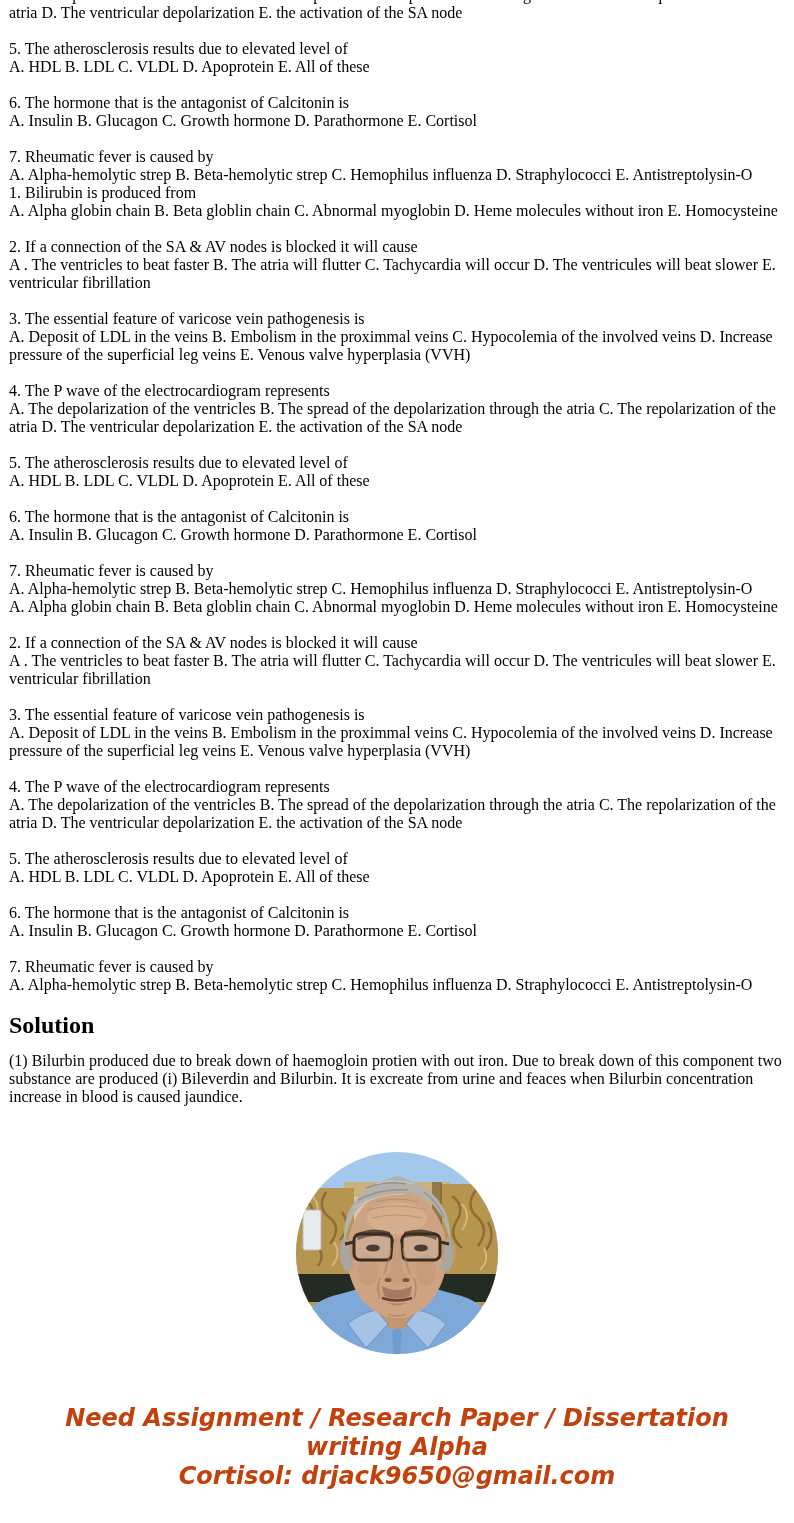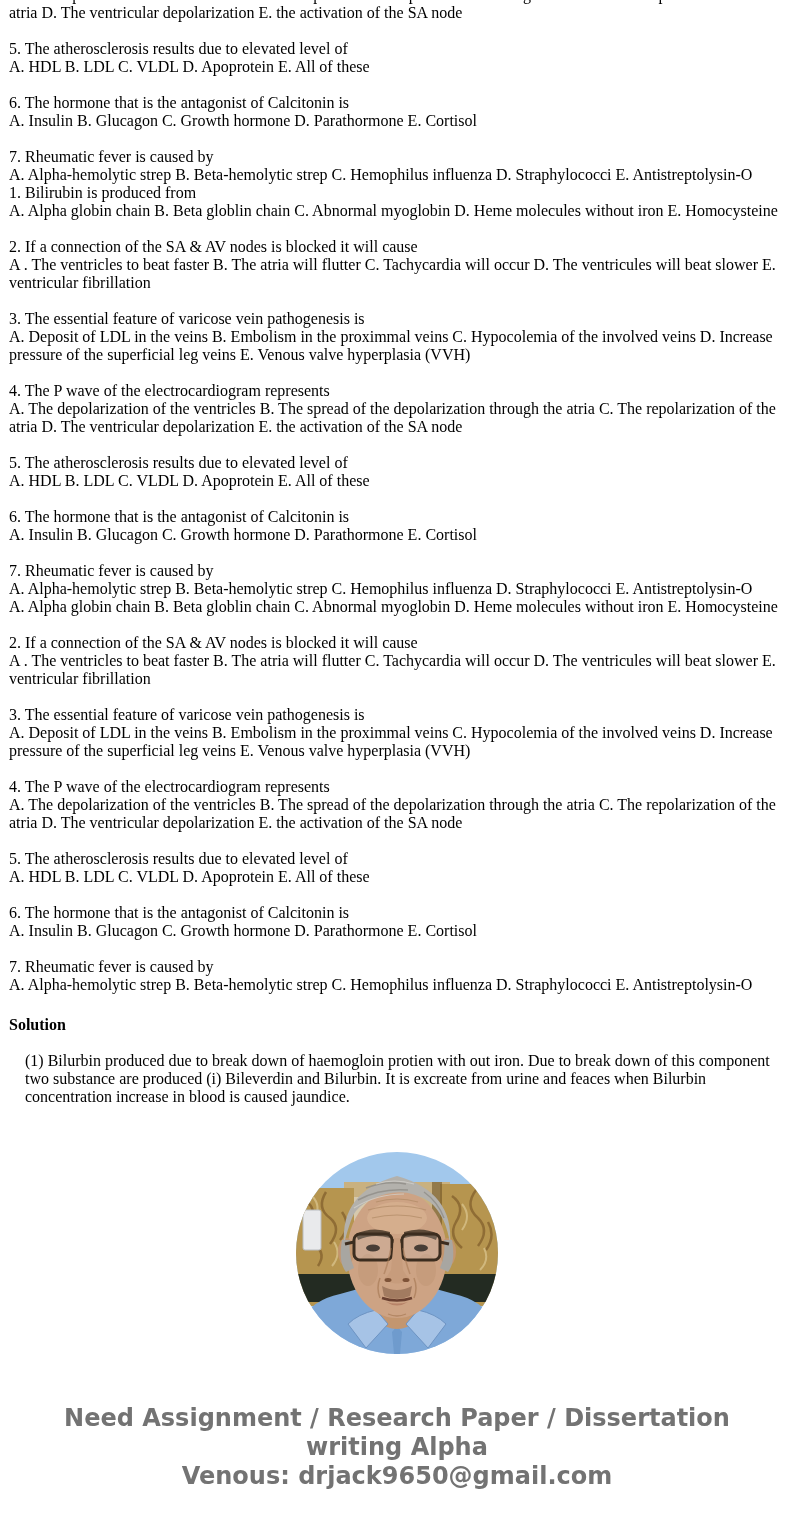--- a/index.html
+++ b/index.html
@@ -4,29 +4,29 @@
 <style>
   html, body { margin: 0; padding: 0; background: #ffffff; }
   .page {
     width: 794px; height: 1523px; overflow: hidden; position: relative;
     background: #ffffff; color: #000000;
     font-family: "Liberation Serif", serif; font-size: 16px;
   }
   .content { position: relative; top: -32px; padding: 0 9px; }
   p.question { margin: 0 0 18px 0; line-height: 18px; }
   .solution-heading {
-    font-size: 16px; line-height: 22px; font-weight: bold;
+    font-size: 24px; line-height: 22px; font-weight: bold;
     margin: 20px 0 16px 0; font-family: "Liberation Serif", serif;
   }
-  .solution-body { margin: 0 0 18px 16px; line-height: 18px; }
+  .solution-body { margin: 0 0 18px 0; line-height: 18px; }
   .avatar-wrap { width: 202px; height: 202px; margin: 46px auto 0 auto; }
   .footer {
     margin-top: 50px; text-align: center;
     font-family: "DejaVu Sans", sans-serif; font-weight: bold;
-    font-size: 24px; line-height: 29px; color: #737373;
+    font-size: 24px; line-height: 29px; color: #c2410c; font-style: italic;
   }
 </style>
 </head>
 <body>
 
 <div class="page">
   <div class="content">
 
     <div id="questions-list">
         <p class="question">4. The P wave of the electrocardiogram represents<br>A. The depolarization of the ventricles B. The spread of the depolarization through the atria C. The repolarization of the atria D. The ventricular depolarization E. the activation of the SA node</p>
@@ -155,17 +155,17 @@
           <path d="M 86 146 Q 101 151 116 146" stroke="#6a4030" stroke-width="2.5" fill="none"></path>
           <path d="M 90 150 Q 101 157 112 150 Q 101 153 90 150 Z" fill="#b27b61" opacity="0.8"></path>
           <path d="M 92 162 Q 101 166 110 162" stroke="#a87b57" stroke-width="1.3" fill="none" opacity="0.7"></path>
         </g>
       </svg>
     </div>
 
     <div class="footer">
       <div>Need Assignment / Research Paper / Dissertation</div>
       <div>writing Alpha</div>
-      <div>Venous: drjack9650@gmail.com</div>
+      <div>Cortisol: drjack9650@gmail.com</div>
     </div>
 
   </div>
 </div>
 
 </body></html>

